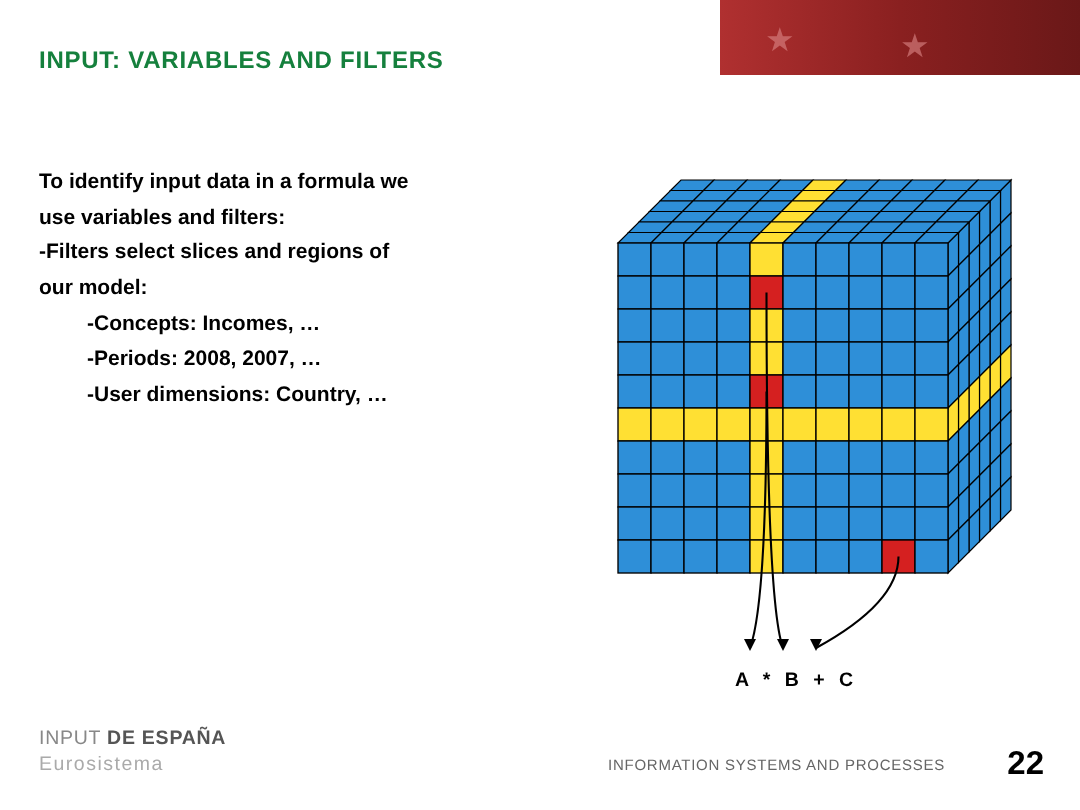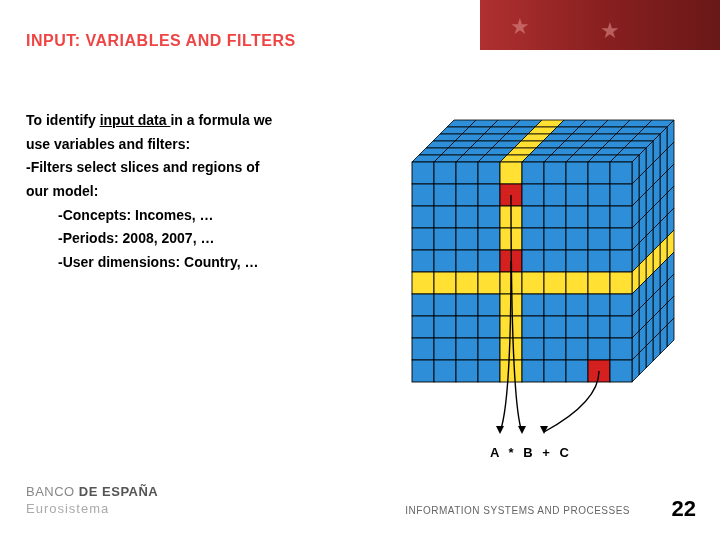--- a/index.html
+++ b/index.html
@@ -1,24 +1,24 @@
 <!DOCTYPE html>
 <html><head>
 <meta charset="utf-8">
 <style>
 *{margin:0;padding:0;box-sizing:border-box}
 body{width:720px;height:540px;background:#fff;font-family:Arial,Helvetica,sans-serif;position:relative;overflow:hidden}
 .top-deco{position:absolute;top:0;right:0;width:240px;height:50px;background:linear-gradient(90deg,#b03030 0%,#8a2020 50%,#6a1818 100%)}
 .star{position:absolute;color:#d88;font-size:22px;opacity:.6}
 .star1{top:14px;left:30px}
 .star2{top:18px;left:120px}
-.title{position:absolute;top:32px;left:26px;color:#ef4444;font-size:16px;font-weight:bold;letter-spacing:.5px}
+.title{position:absolute;top:32px;left:26px;color:#15803d;font-size:16px;font-weight:bold;letter-spacing:.5px}
 .body-text{position:absolute;top:110px;left:26px;width:360px;font-size:14px;font-weight:bold;line-height:1.55;color:#000}
 .body-text p{margin-bottom:2px}
-.underline{text-decoration:underline}
+.underline{}
 .indent{margin-left:32px}
 .cube-wrap{position:absolute;top:102px;left:400px;width:300px;height:320px}
 .formula{position:absolute;top:445px;left:490px;font-size:13px;font-weight:bold;letter-spacing:3px}
 .logo{position:absolute;bottom:24px;left:26px;font-size:13px;color:#888;letter-spacing:.5px}
 .logo b{color:#555;font-weight:bold}
 .sub{font-size:13px;color:#aaa;margin-top:2px;letter-spacing:1px}
 .footer{position:absolute;bottom:24px;right:90px;font-size:10px;color:#666;letter-spacing:.5px}
 .pagenum{position:absolute;bottom:18px;right:24px;font-size:22px;font-weight:bold;color:#000000}
 </style>
 </head>
@@ -268,18 +268,18 @@
       <path d="M111,93 Q111,300 122,330" fill="none" stroke="#000" stroke-width="1.4"></path>
       <polygon points="118,324 126,324 122,332" fill="#000"></polygon>
       <path d="M199,269 Q199,300 144,330" fill="none" stroke="#000" stroke-width="1.4"></path>
       <polygon points="140,324 148,324 144,332" fill="#000"></polygon>
     </svg>
 </div>
 
 <div class="formula">A * B + C</div>
 
 <div class="logo">
-  <span>BANCO</span> <b>DE</b> <b>ESPAÑA</b>
+  <span>INPUT</span> <b>DE</b> <b>ESPAÑA</b>
   <div class="sub">Eurosistema</div>
 </div>
 
 <div class="footer">INFORMATION SYSTEMS AND PROCESSES</div>
 <div class="pagenum">22</div>
 
 </body></html>

